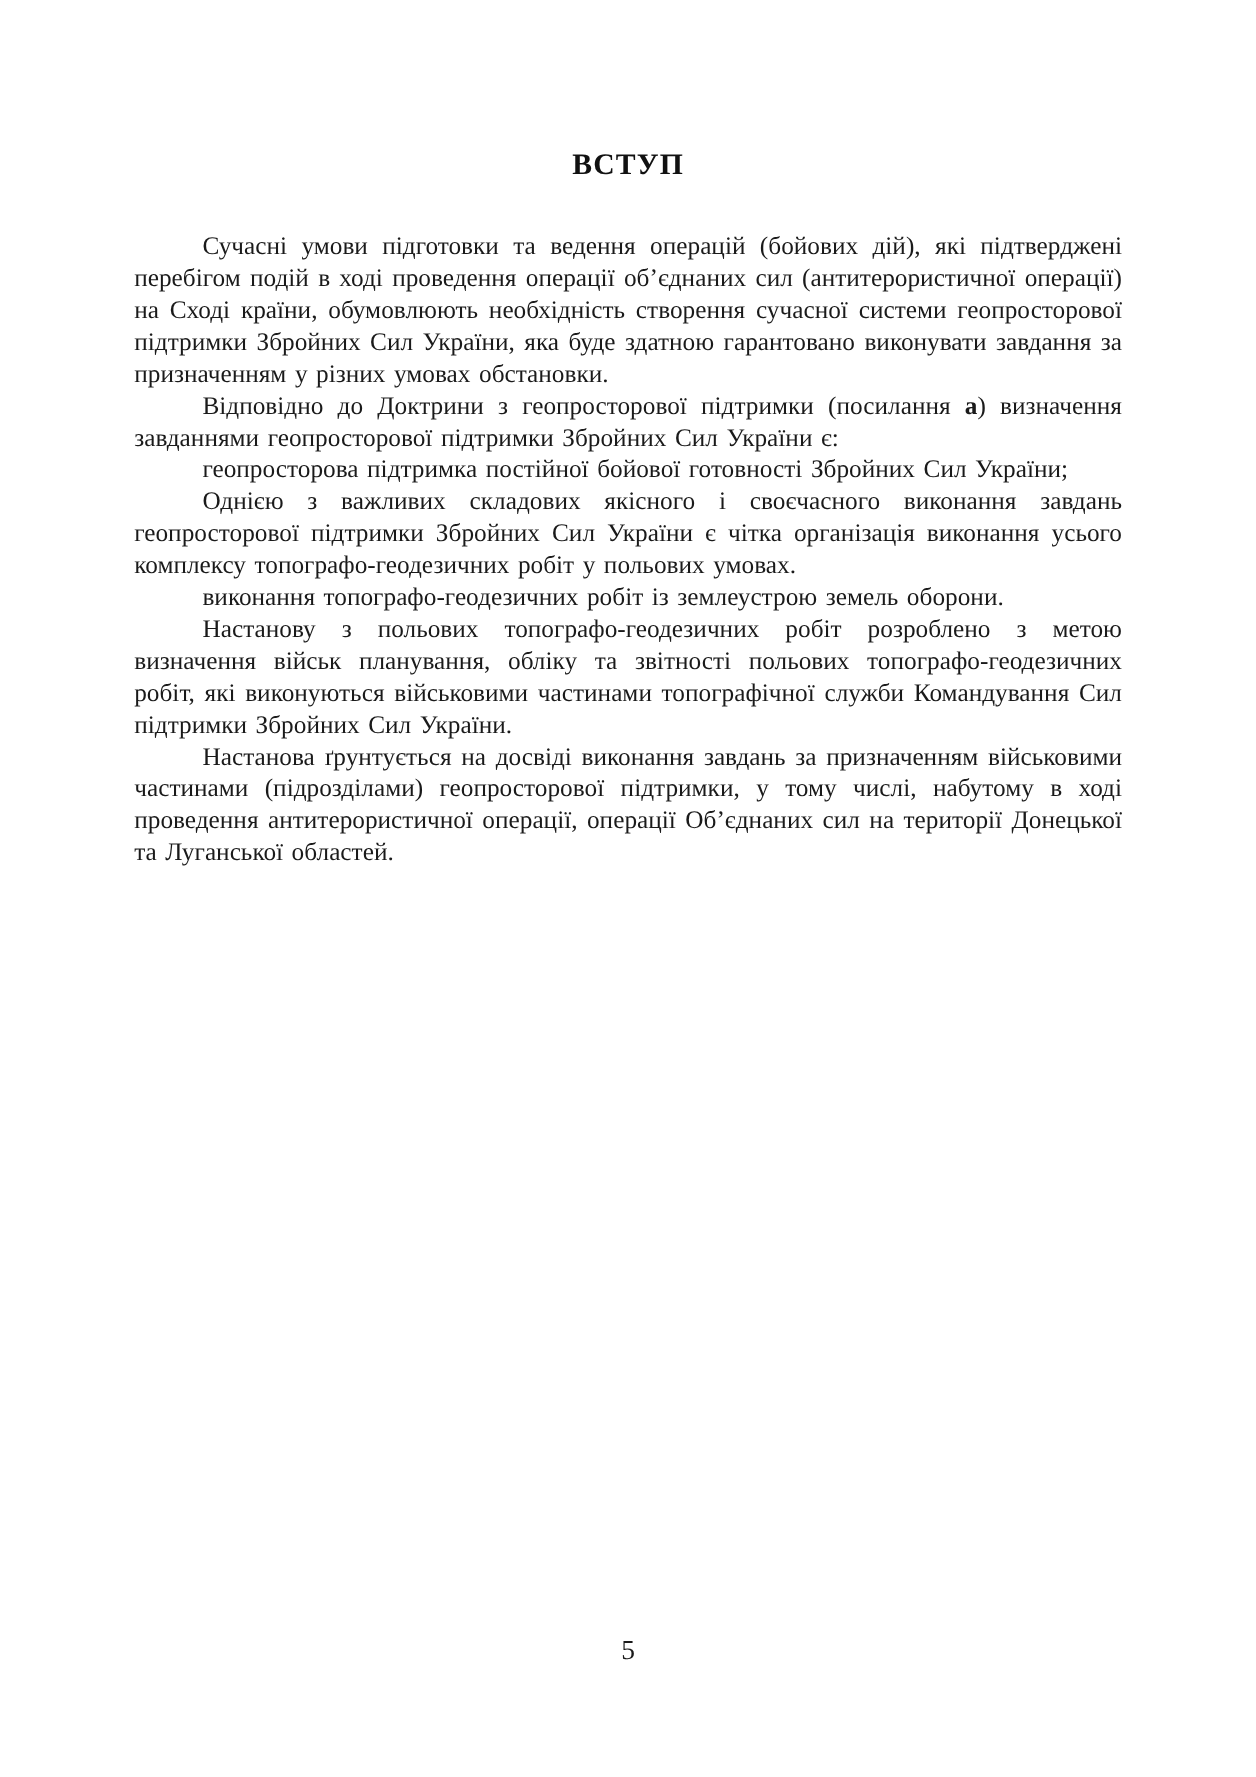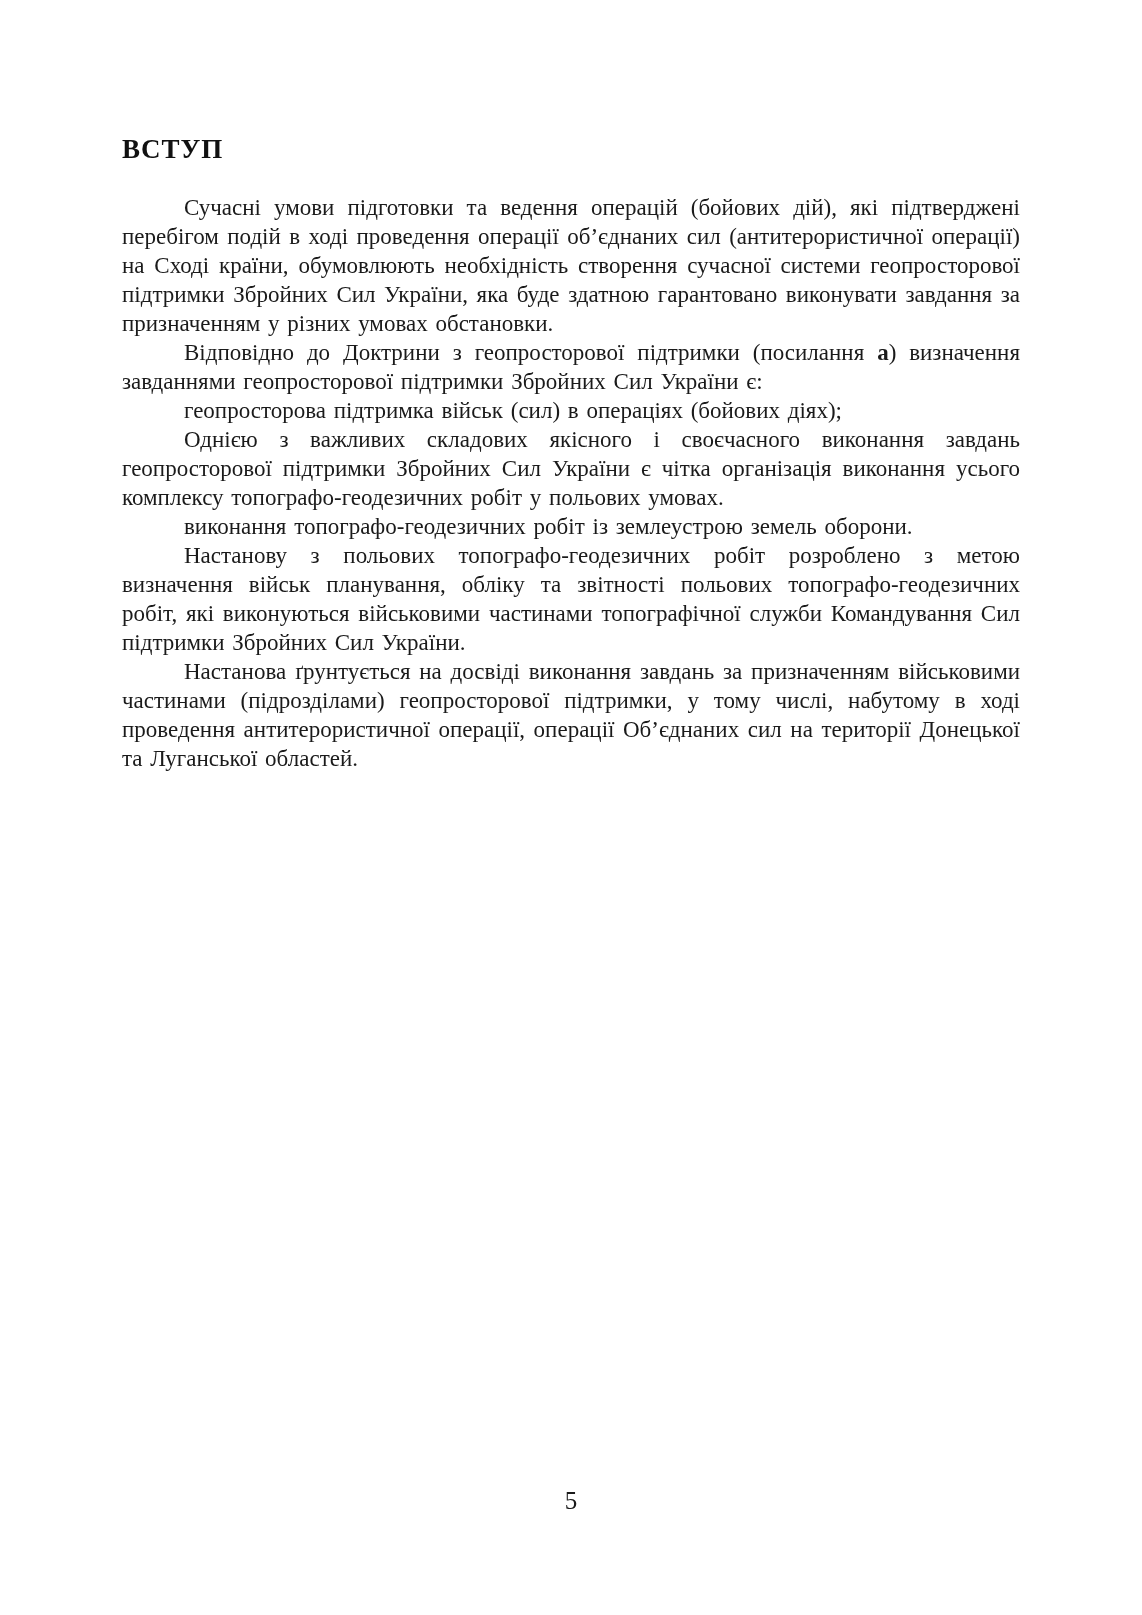--- a/index.html
+++ b/index.html
@@ -19,25 +19,25 @@
     height: 1615px;
     background: #ffffff;
   }
   .content {
     position: absolute;
     left: 122px;
     top: 134px;
     width: 898px;
   }
   .doc-title {
-    text-align: left;
+    text-align: center;
     font-size: 27px;
     font-weight: bold;
     letter-spacing: 1px;
-    margin-bottom: 28px;
+    margin-bottom: 44px;
     color: #111111;
   }
   .body-text p {
     font-size: 23px;
     line-height: 29px;
     text-align: justify;
     text-indent: 62px;
     margin: 0;
     word-spacing: 2px;
   }
@@ -58,22 +58,22 @@
 <div class="page">
   <div class="content">
     <div class="doc-title">ВСТУП</div>
 
     <div class="body-text">
       <p>Сучасні умови підготовки та ведення операцій (бойових дій), які підтверджені перебігом подій в ході проведення операції об’єднаних сил (антитерористичної операції) на Сході країни, обумовлюють необхідність створення сучасної системи геопросторової підтримки Збройних Сил України, яка буде здатною гарантовано виконувати завдання за призначенням у різних умовах обстановки.</p>
 
       <p><span>Відповідно до Доктрини з геопросторової підтримки (посилання </span><b>а</b><span>) визначення завданнями геопросторової підтримки Збройних Сил України є:</span></p>
 
 
+      <p>геопросторова підтримка постійної бойової готовності Збройних Сил України;</p>
 
-      <p>геопросторова підтримка військ (сил) в операціях (бойових діях);</p>
 
       <p>Однією з важливих складових якісного і своєчасного виконання завдань геопросторової підтримки Збройних Сил України є чітка організація виконання усього комплексу топографо-геодезичних робіт у польових умовах.</p>
 
       <p>виконання топографо-геодезичних робіт із землеустрою земель оборони.</p>
 
       <p>Настанову з польових топографо-геодезичних робіт розроблено з метою визначення військ планування, обліку та звітності польових топографо-геодезичних робіт, які виконуються військовими частинами топографічної служби Командування Сил підтримки Збройних Сил України.</p>
 
       <p>Настанова ґрунтується на досвіді виконання завдань за призначенням військовими частинами (підрозділами) геопросторової підтримки, у тому числі, набутому в ході проведення антитерористичної операції, операції Об’єднаних сил на території Донецької та Луганської областей.</p>
     </div>
   </div>

